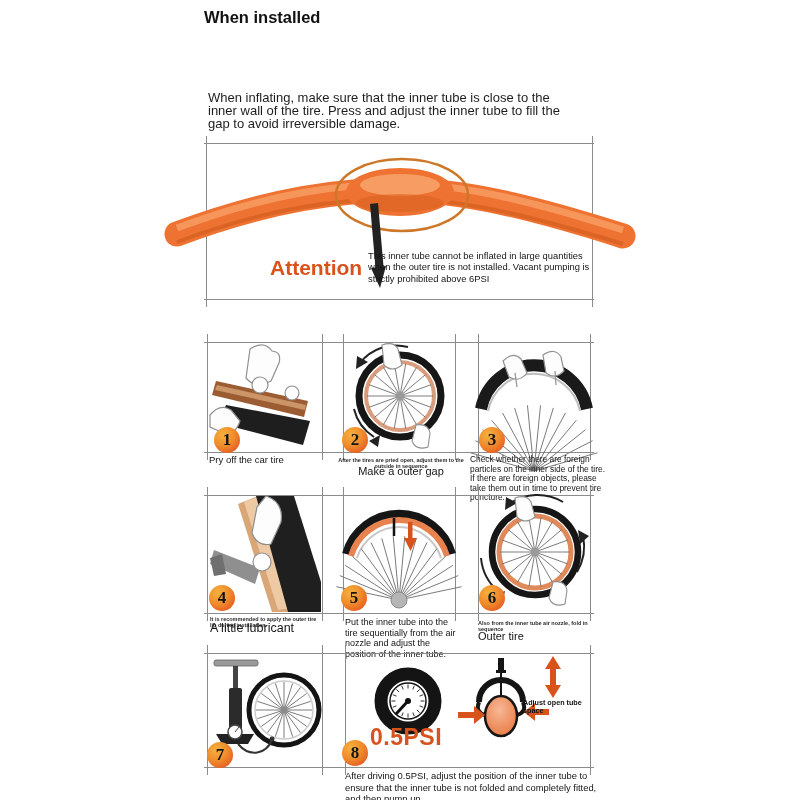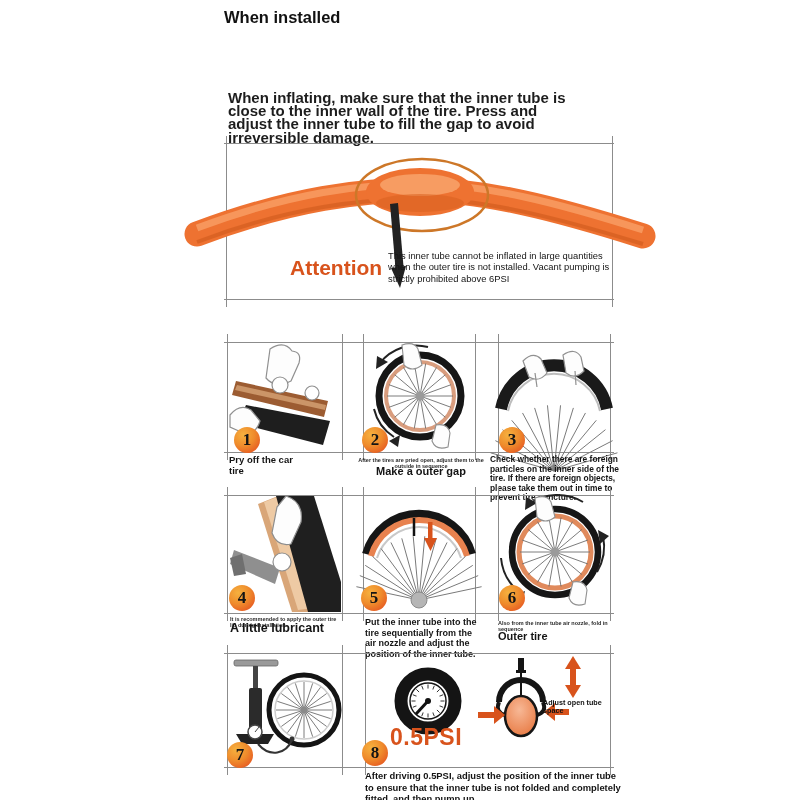--- a/index.html
+++ b/index.html
@@ -3,37 +3,37 @@
 <meta charset="utf-8">
 <style>
   :root{
     --accent:#d8531c;
     --ink:#1c1c1c;
     --line:#8c8c8c;
   }
   html,body{margin:0;padding:0;background:#ffffff;}
   #canvas{
     position:relative;width:728px;height:800px;background:#ffffff;overflow:hidden;
-    font-family:"Liberation Sans",sans-serif;color:var(--ink);margin-left:20px;
+    font-family:"Liberation Sans",sans-serif;color:var(--ink);
   }
   .abs{position:absolute;}
   .hline{position:absolute;height:1px;background:var(--line);}
   .vline{position:absolute;width:1px;background:var(--line);}
   .page-title{left:204px;top:8px;font-size:16.5px;font-weight:700;color:#111;}
   .headline{left:205px;top:38px;font-size:28px;font-weight:700;color:var(--accent);letter-spacing:-0.3px;}
-  .intro{left:208px;top:91px;width:352px;font-size:15px;font-weight:700;line-height:13.2px;color:#1d1d1d;}
+  .intro{left:208px;top:91px;width:352px;font-size:13px;font-weight:400;line-height:13.2px;color:#1d1d1d;}
   .attention-label{left:270px;top:256px;font-size:21px;font-weight:700;color:var(--accent);text-align:center;}
   .attention-text{left:368px;top:250px;width:232px;font-size:9.4px;font-weight:400;line-height:11.3px;color:#151515;}
   .badge{
     position:absolute;width:26px;height:26px;border-radius:50%;
     background:radial-gradient(circle at 35% 30%, #f6b13f 0%, #ef8c2c 45%, #e2431d 100%);
     display:flex;align-items:center;justify-content:center;
     font-family:"Liberation Serif",serif;font-size:17px;font-weight:700;color:#141414;z-index:5;
   }
-  .cap-b{position:absolute;font-weight:700;color:#141414;}
+  .cap-b{position:absolute;font-weight:400;color:#141414;}
   .cap-tiny{position:absolute;font-weight:700;color:#2a2a2a;font-size:5.5px;line-height:6.4px;}
   .gauge-label{position:absolute;left:370px;top:724px;font-size:23px;font-weight:700;color:var(--accent);letter-spacing:.5px;}
   .annotation{position:absolute;left:523px;top:699px;width:64px;font-size:7.2px;font-weight:700;line-height:8.4px;color:#111;}
   svg{position:absolute;overflow:visible;}
 </style>
 </head>
 <body>
 
 <div id="canvas">
 

